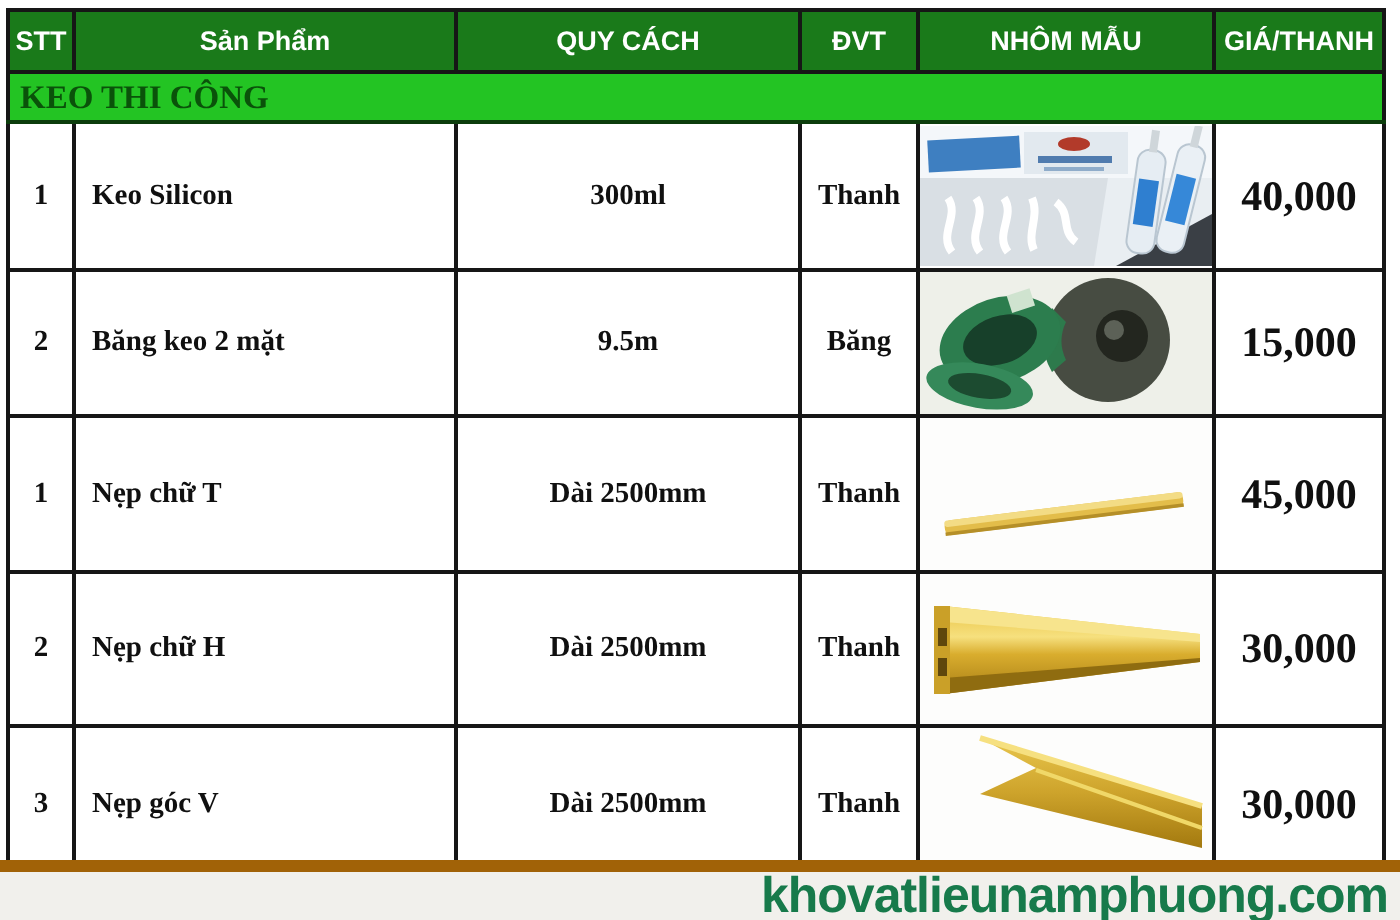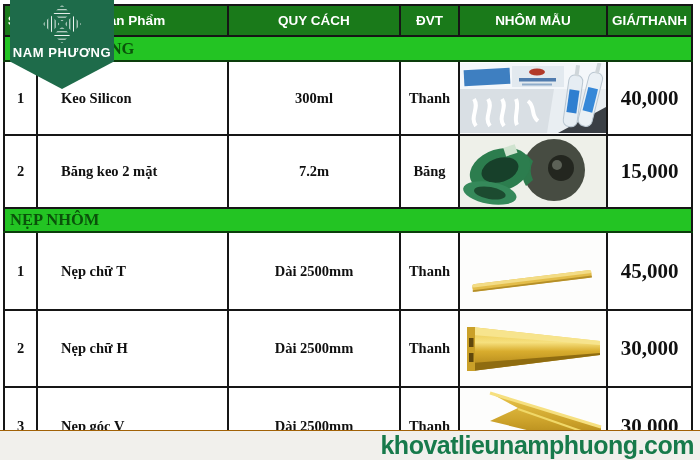--- a/index.html
+++ b/index.html
@@ -23,21 +23,21 @@
     background: #23c423; color: #0a520a;
     font-family: "Liberation Serif", serif; font-weight: bold;
     font-size: 16.5px; text-align: left; padding-left: 5px;
     border-top: 2px solid #0c3d0c; border-bottom: 2px solid #0c3d0c;
   }
 
   td {
     font-weight: bold; font-size: 14.5px; color: #101010;
     text-align: center; background: #fff;
   }
-  td.product-name-cell { text-align: left; padding-left: 23px; }
+  td.product-name-cell { text-align: left; padding-left: 8px; }
   td.price-cell { font-size: 21px; }
   td.sample-image-cell { padding: 0; }
   td.sample-image-cell .photo { display: block; width: 100%; height: 100%; }
   td.sample-image-cell svg { display: block; width: 100%; height: 100%; }
 
   .logo-badge {
     position: absolute; left: 10px; top: 0; width: 104px; height: 89px;
     background: #1e6b4a; z-index: 6;
     clip-path: polygon(0 0, 100% 0, 100% 69%, 50% 100%, 0 69%);
     display: flex; flex-direction: column; align-items: center;
@@ -45,21 +45,21 @@
   .logo-badge .logo-icon { width: 42px; height: 42px; margin-top: 3px; }
   .logo-badge .logo-text {
     color: #fff; font-family: "Liberation Sans", sans-serif; font-weight: bold;
     font-size: 13px; letter-spacing: 0.6px; margin-top: 0px; white-space: nowrap;
   }
 
   .footer-bar {
     position: absolute; left: 0; right: 0; bottom: 0; height: 30px;
     background: #f1f0ec; z-index: 5;
     display: flex; align-items: center; justify-content: flex-end;
-    padding-right: 6px; border-top: 1px solid #a16207;
+    padding-right: 6px; border-top: 6px solid #a16207;
   }
   .footer-bar .website {
     color: #177a4b; font-family: "Liberation Sans", sans-serif;
     font-weight: bold; font-size: 25px; letter-spacing: -0.5px;
   }
 </style>
 </head>
 <body>
 
 <div class="page">
@@ -120,21 +120,21 @@
                   <rect x="128" y="-1" width="4" height="11" fill="#cfd6da"></rect>
                 </g>
               </svg>
             </div>
           </td>
           <td class="price-cell">40,000</td>
         </tr>
         <tr style="height: 73px;">
           <td class="stt-cell">2</td>
           <td class="product-name-cell">Băng keo 2 mặt</td>
-          <td class="spec-cell">7.2m</td>
+          <td class="spec-cell">9.5m</td>
           <td class="unit-cell">Băng</td>
           <td class="sample-image-cell">
             <div class="photo">
               <svg viewBox="0 0 146 71" preserveAspectRatio="none">
                 <rect width="146" height="71" fill="#eef0e9"></rect>
                 <circle cx="94" cy="34" r="31" fill="#474c42"></circle>
                 <path d="M66,18 A31,31 0 0 0 66,50 L73,44 A22,22 0 0 1 73,25 Z" fill="#2d7a4c"></path>
                 <circle cx="101" cy="32" r="13" fill="#23261f"></circle>
                 <circle cx="97" cy="29" r="5" fill="#5c6157"></circle>
                 <g transform="rotate(-18 40 34)">
@@ -143,23 +143,20 @@
                   <rect x="50" y="14" width="12" height="9" fill="#cfe3cf"></rect>
                 </g>
                 <g transform="rotate(10 30 56)">
                   <ellipse cx="30" cy="57" rx="27" ry="11" fill="#35895a"></ellipse>
                   <ellipse cx="30" cy="57" rx="16" ry="6" fill="#1c4b30"></ellipse>
                 </g>
               </svg>
             </div>
           </td>
           <td class="price-cell">15,000</td>
-        </tr>
-        <tr class="section-row" style="height: 24px;">
-          <td colspan="6">NẸP NHÔM</td>
         </tr>
         <tr style="height: 75px;">
           <td class="stt-cell">1</td>
           <td class="product-name-cell">Nẹp chữ T</td>
           <td class="spec-cell">Dài 2500mm</td>
           <td class="unit-cell">Thanh</td>
           <td class="sample-image-cell">
             <div class="photo">
               <svg viewBox="0 0 146 76" preserveAspectRatio="none">
                 <rect width="146" height="76" fill="#fdfdfc"></rect>
@@ -221,37 +218,18 @@
                 <polyline points="30,5 141,39" stroke="#f6e080" stroke-width="3" fill="none"></polyline>
                 <polyline points="58,21 141,50" stroke="#f0d868" stroke-width="2" fill="none"></polyline>
               </svg>
             </div>
           </td>
           <td class="price-cell">30,000</td>
         </tr>
       </tbody>
   </table>
 
-  <div class="logo-badge">
-    <svg class="logo-icon" viewBox="0 0 48 48">
-      <defs>
-        <pattern id="hatchA" width="4.2" height="4.2" patternUnits="userSpaceOnUse" patternTransform="rotate(45)">
-          <line x1="0" y1="0" x2="0" y2="4.2" stroke="#ffffff" stroke-width="2"></line>
-        </pattern>
-        <pattern id="hatchB" width="4.2" height="4.2" patternUnits="userSpaceOnUse" patternTransform="rotate(-45)">
-          <line x1="0" y1="0" x2="0" y2="4.2" stroke="#ffffff" stroke-width="2"></line>
-        </pattern>
-      </defs>
-      <g transform="translate(24,24) rotate(45)">
-        <rect x="-15.5" y="-15.5" width="13.5" height="13.5" fill="url(#hatchA)"></rect>
-        <rect x="2" y="-15.5" width="13.5" height="13.5" fill="url(#hatchB)"></rect>
-        <rect x="-15.5" y="2" width="13.5" height="13.5" fill="url(#hatchB)"></rect>
-        <rect x="2" y="2" width="13.5" height="13.5" fill="url(#hatchA)"></rect>
-      </g>
-    </svg>
-    <div class="logo-text">NAM PHƯƠNG</div>
-  </div>
 
   <div class="footer-bar">
     <span class="website">khovatlieunamphuong.com</span>
   </div>
 
 </div>
 
 </body></html>

